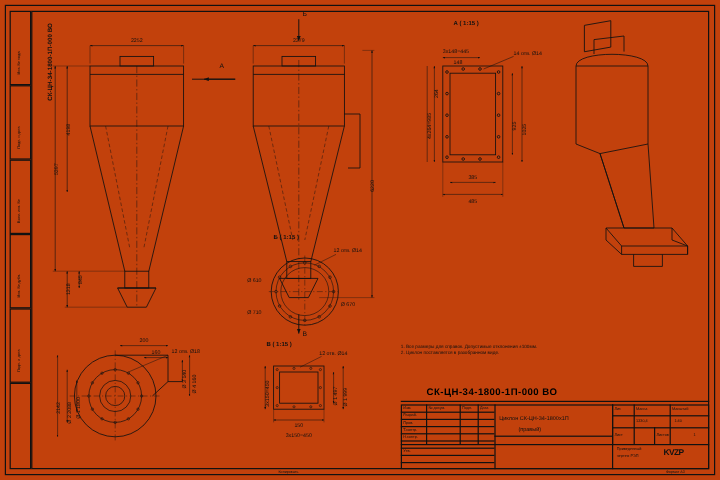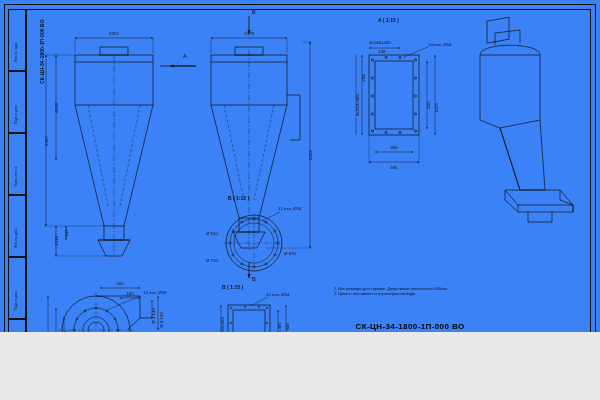--- a/index.html
+++ b/index.html
@@ -1,18 +1,18 @@
 <!DOCTYPE html>
 <html><head>
 <meta charset="utf-8">
 <style>
   html,body{margin:0;padding:0;background:#e9e9e9;}
   body{font-family:"Liberation Sans",sans-serif;}
   #sheet{
-    position:relative;width:600px;height:332px;background:#3b82f6;
+    position:relative;width:600px;height:400px;background:#c2410c;
     box-sizing:border-box;overflow:hidden;padding-left:23px;
   }
   .frame-outer{position:absolute;left:4px;top:4px;width:592px;height:392px;border:1px solid #111;box-sizing:border-box;}
   .frame-inner{position:absolute;left:26px;top:9px;width:565px;height:382px;border:1.4px solid #111;box-sizing:border-box;}
   .ln{position:absolute;background:#111;}
   .h{height:1px;}
   .v{width:1px;}
   svg{position:absolute;left:0;top:0;width:600px;height:400px;overflow:visible;pointer-events:none;}
   .txt{position:absolute;font-size:4.4px;color:#111;line-height:1.15;white-space:nowrap;}
   .txt.c{transform:translateX(-50%);}

